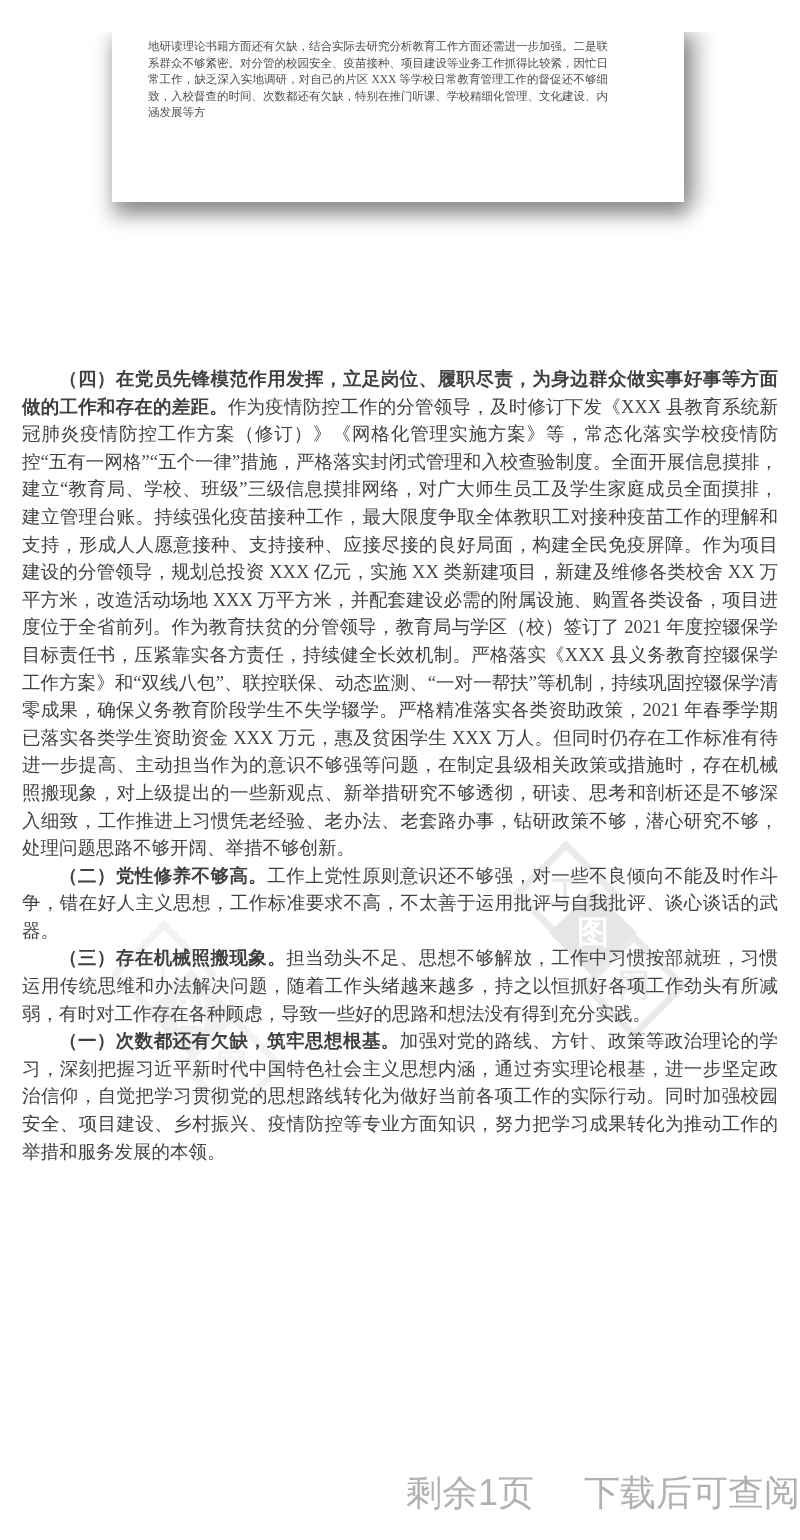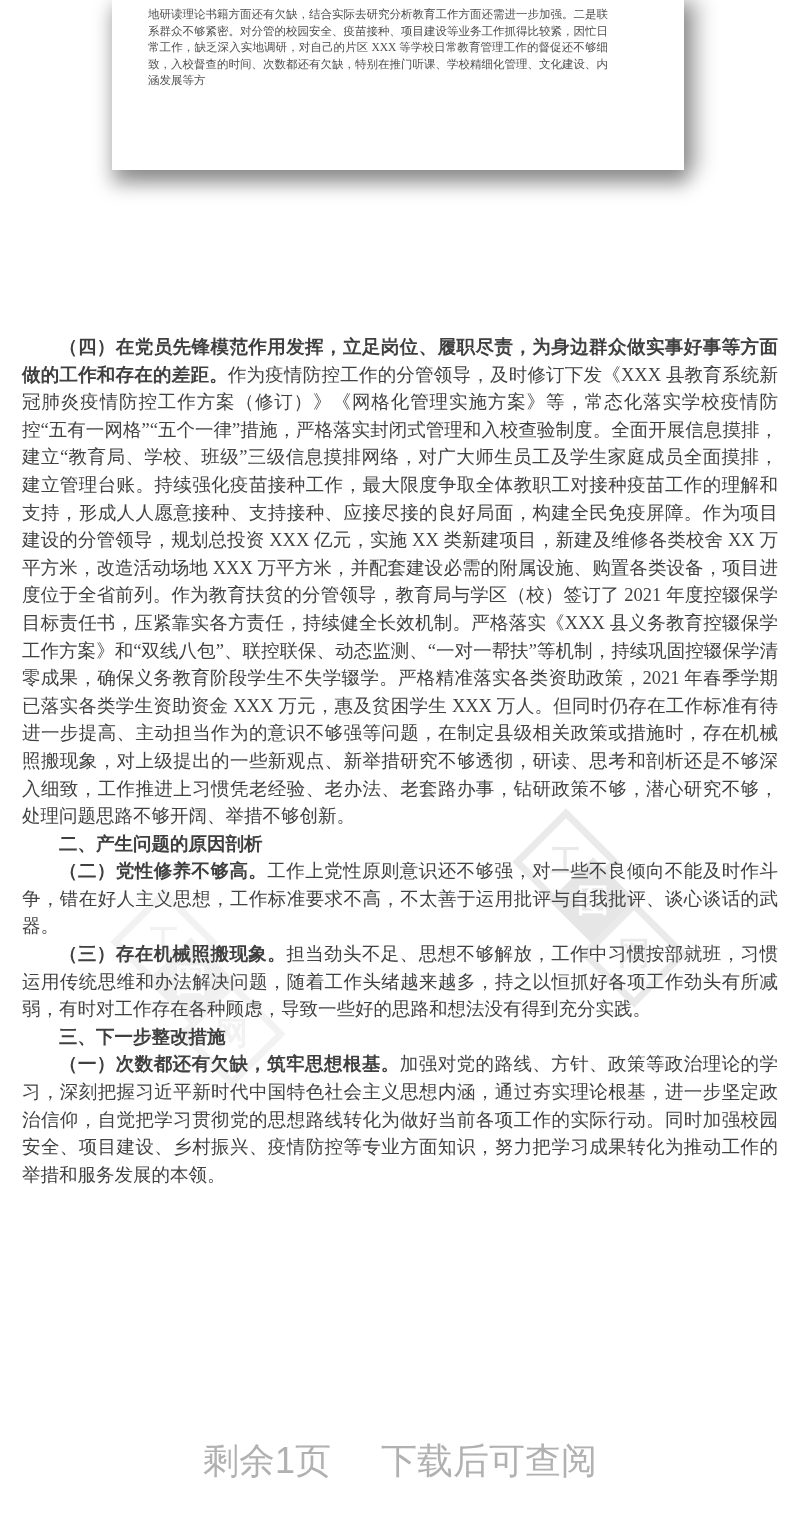--- a/index.html
+++ b/index.html
@@ -1,19 +1,20 @@
 <!DOCTYPE html>
 <html><head>
 <meta charset="utf-8">
 <style>
   html,body { margin:0; padding:0; background:#ffffff; }
   .canvas {
     position:relative; width:800px; height:1488px; overflow:hidden;
     background:#ffffff;
     font-family:"Liberation Serif","DejaVu Serif",serif;
+    margin-top:32px;
   }
 
   
   .thumb-card {
     position:absolute; left:112px; top:-4px; width:572px; height:174px;
     background:#ffffff;
     box-shadow: 2px 12px 18px 2px rgba(0,0,0,0.38), 16px 2px 20px rgba(0,0,0,0.20);
   }
   .thumb-text {
     position:absolute; left:36px; top:10px; width:460px;
@@ -48,21 +49,21 @@
   }
   .wm .t0 { left:0;    top:0;    }
   .wm .t1 { left:34px; top:46px; }
   .wm .t2 { left:68px; top:92px; }
   .wm-right { left:528px; top:824px; opacity:0.42; }
   .wm-left  { left:126px; top:904px; opacity:0.26; }
 
   
   .footer {
     position:absolute; left:0; top:1438px; width:800px;
-    text-align:center; line-height:46px;
+    text-align:right; line-height:46px;
     font-family:"Liberation Sans","DejaVu Sans",sans-serif;
     font-size:36px; color:#b1b1b1;
   }
   .footer .remaining { margin-right:50px; }
 </style>
 </head>
 <body>
 
 <div class="canvas">
 
@@ -88,24 +89,22 @@
     <span class="tile fill t1">
         <i>图</i>
       </span>
     <span class="tile outline t2">
         <i>网</i>
       </span>
   </div>
 
   <div class="doc">
     <p><b>（四）在党员先锋模范作用发挥，立足岗位、履职尽责，为身边群众做实事好事等方面做的工作和存在的差距。</b><span>作为疫情防控工作的分管领导，及时修订下发《XXX 县教育系统新冠肺炎疫情防控工作方案（修订）》《网格化管理实施方案》等，常态化落实学校疫情防控“五有一网格”“五个一律”措施，严格落实封闭式管理和入校查验制度。全面开展信息摸排，建立“教育局、学校、班级”三级信息摸排网络，对广大师生员工及学生家庭成员全面摸排，建立管理台账。持续强化疫苗接种工作，最大限度争取全体教职工对接种疫苗工作的理解和支持，形成人人愿意接种、支持接种、应接尽接的良好局面，构建全民免疫屏障。作为项目建设的分管领导，规划总投资 XXX 亿元，实施 XX 类新建项目，新建及维修各类校舍 XX 万平方米，改造活动场地 XXX 万平方米，并配套建设必需的附属设施、购置各类设备，项目进度位于全省前列。作为教育扶贫的分管领导，教育局与学区（校）签订了 2021 年度控辍保学目标责任书，压紧靠实各方责任，持续健全长效机制。严格落实《XXX 县义务教育控辍保学工作方案》和“双线八包”、联控联保、动态监测、“一对一帮扶”等机制，持续巩固控辍保学清零成果，确保义务教育阶段学生不失学辍学。严格精准落实各类资助政策，2021 年春季学期已落实各类学生资助资金 XXX 万元，惠及贫困学生 XXX 万人。但同时仍存在工作标准有待进一步提高、主动担当作为的意识不够强等问题，在制定县级相关政策或措施时，存在机械照搬现象，对上级提出的一些新观点、新举措研究不够透彻，研读、思考和剖析还是不够深入细致，工作推进上习惯凭老经验、老办法、老套路办事，钻研政策不够，潜心研究不够，处理问题思路不够开阔、举措不够创新。</span></p>
-    <p><b>二、产生问题的原因剖析</b></p>
     <p><b>（二）党性修养不够高。</b><span>工作上党性原则意识还不够强，对一些不良倾向不能及时作斗争，错在好人主义思想，工作标准要求不高，不太善于运用批评与自我批评、谈心谈话的武器。</span></p>
     <p><b>（三）存在机械照搬现象。</b><span>担当劲头不足、思想不够解放，工作中习惯按部就班，习惯运用传统思维和办法解决问题，随着工作头绪越来越多，持之以恒抓好各项工作劲头有所减弱，有时对工作存在各种顾虑，导致一些好的思路和想法没有得到充分实践。</span></p>
-    <p><b>三、下一步整改措施</b></p>
     <p><b>（一）次数都还有欠缺，筑牢思想根基。</b><span>加强对党的路线、方针、政策等政治理论的学习，深刻把握习近平新时代中国特色社会主义思想内涵，通过夯实理论根基，进一步坚定政治信仰，自觉把学习贯彻党的思想路线转化为做好当前各项工作的实际行动。同时加强校园安全、项目建设、乡村振兴、疫情防控等专业方面知识，努力把学习成果转化为推动工作的举措和服务发展的本领。</span></p>
   </div>
 
   <div class="footer">
     <span class="remaining">剩余1页</span><span>下载后可查阅</span>
   </div>
 
 </div>
 
 </body></html>

